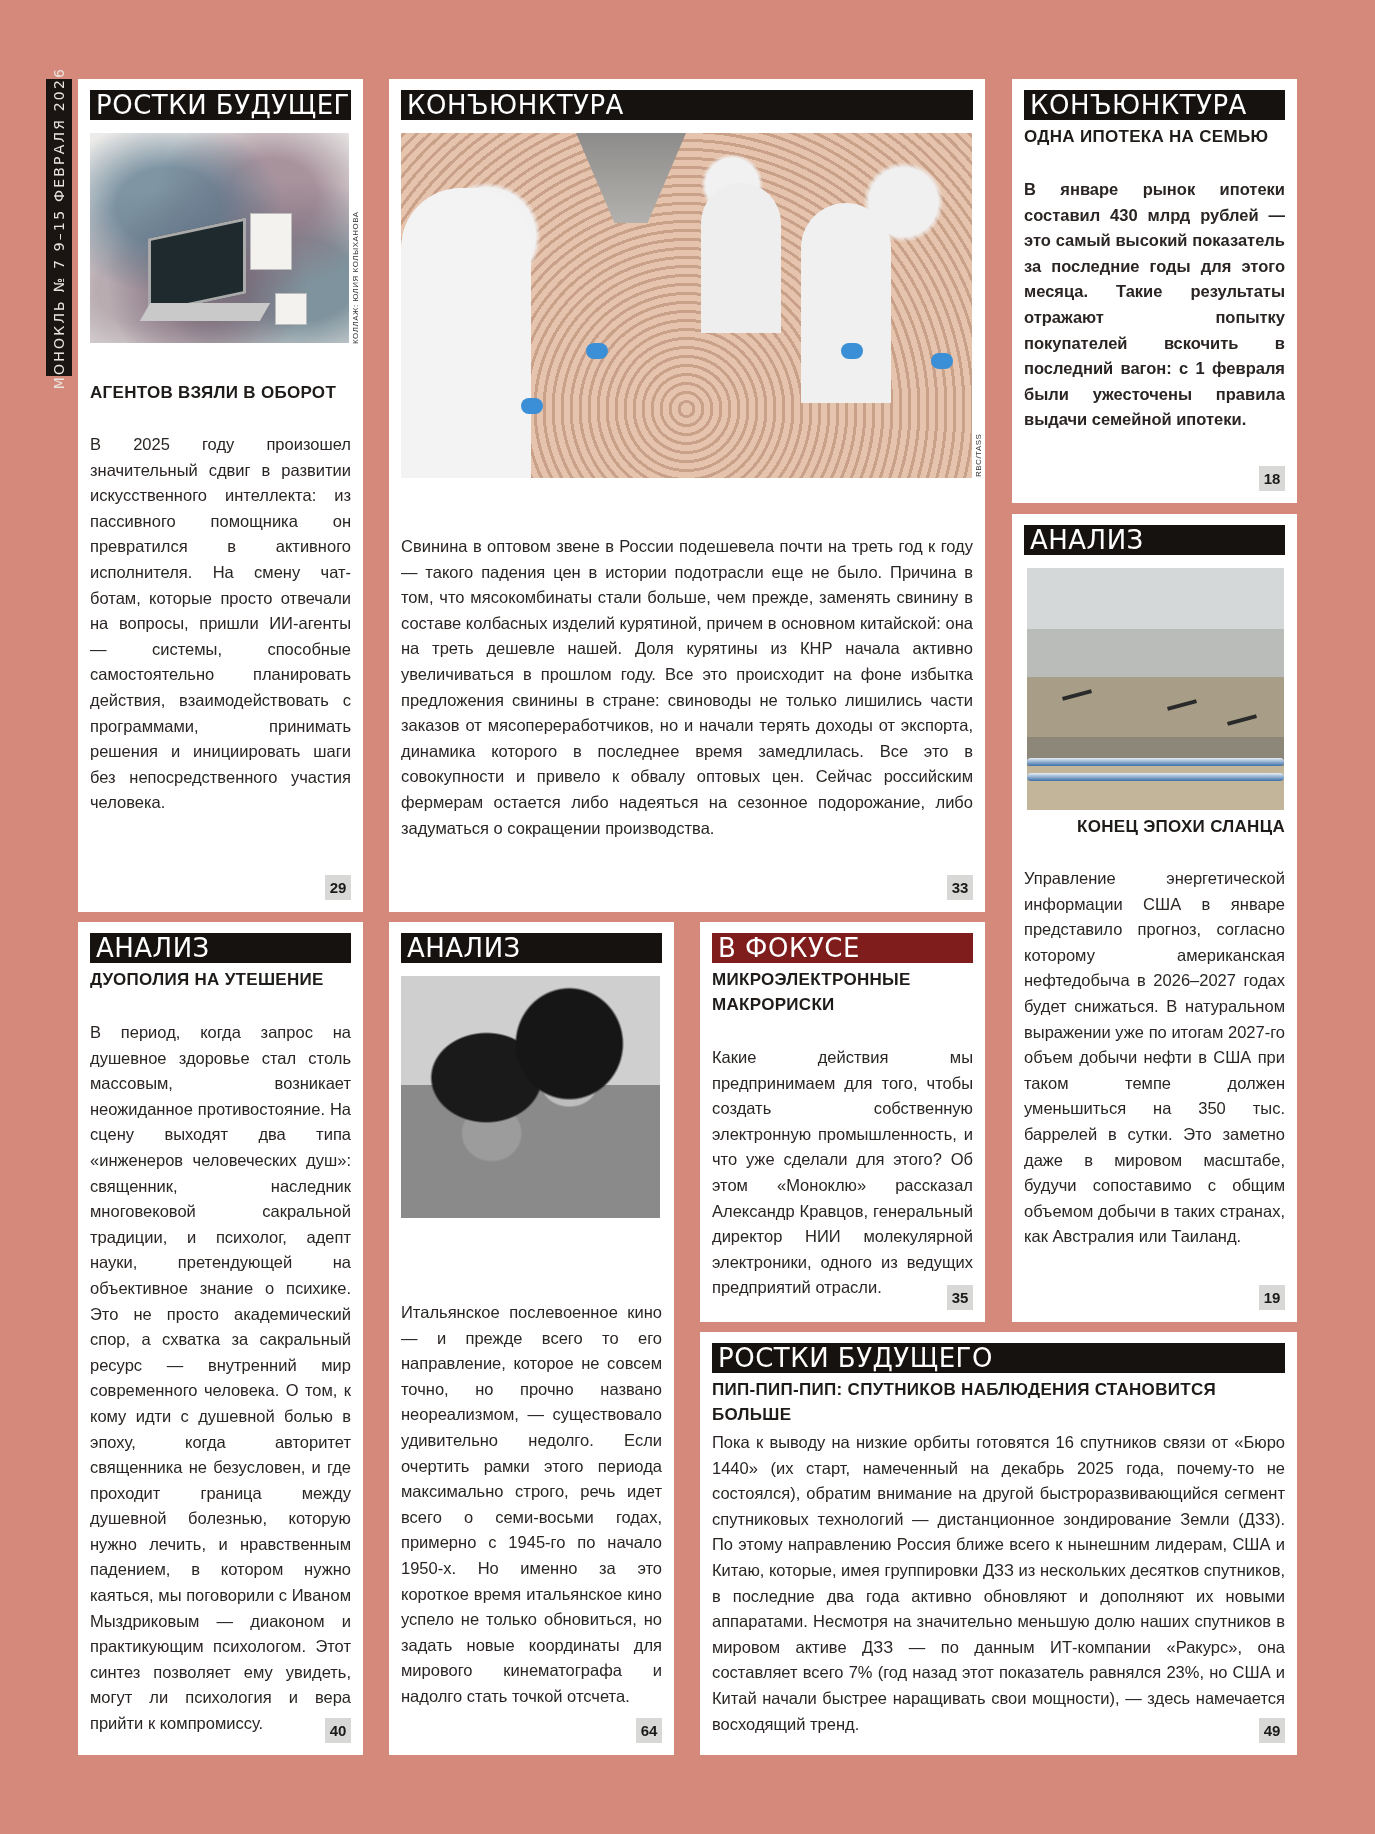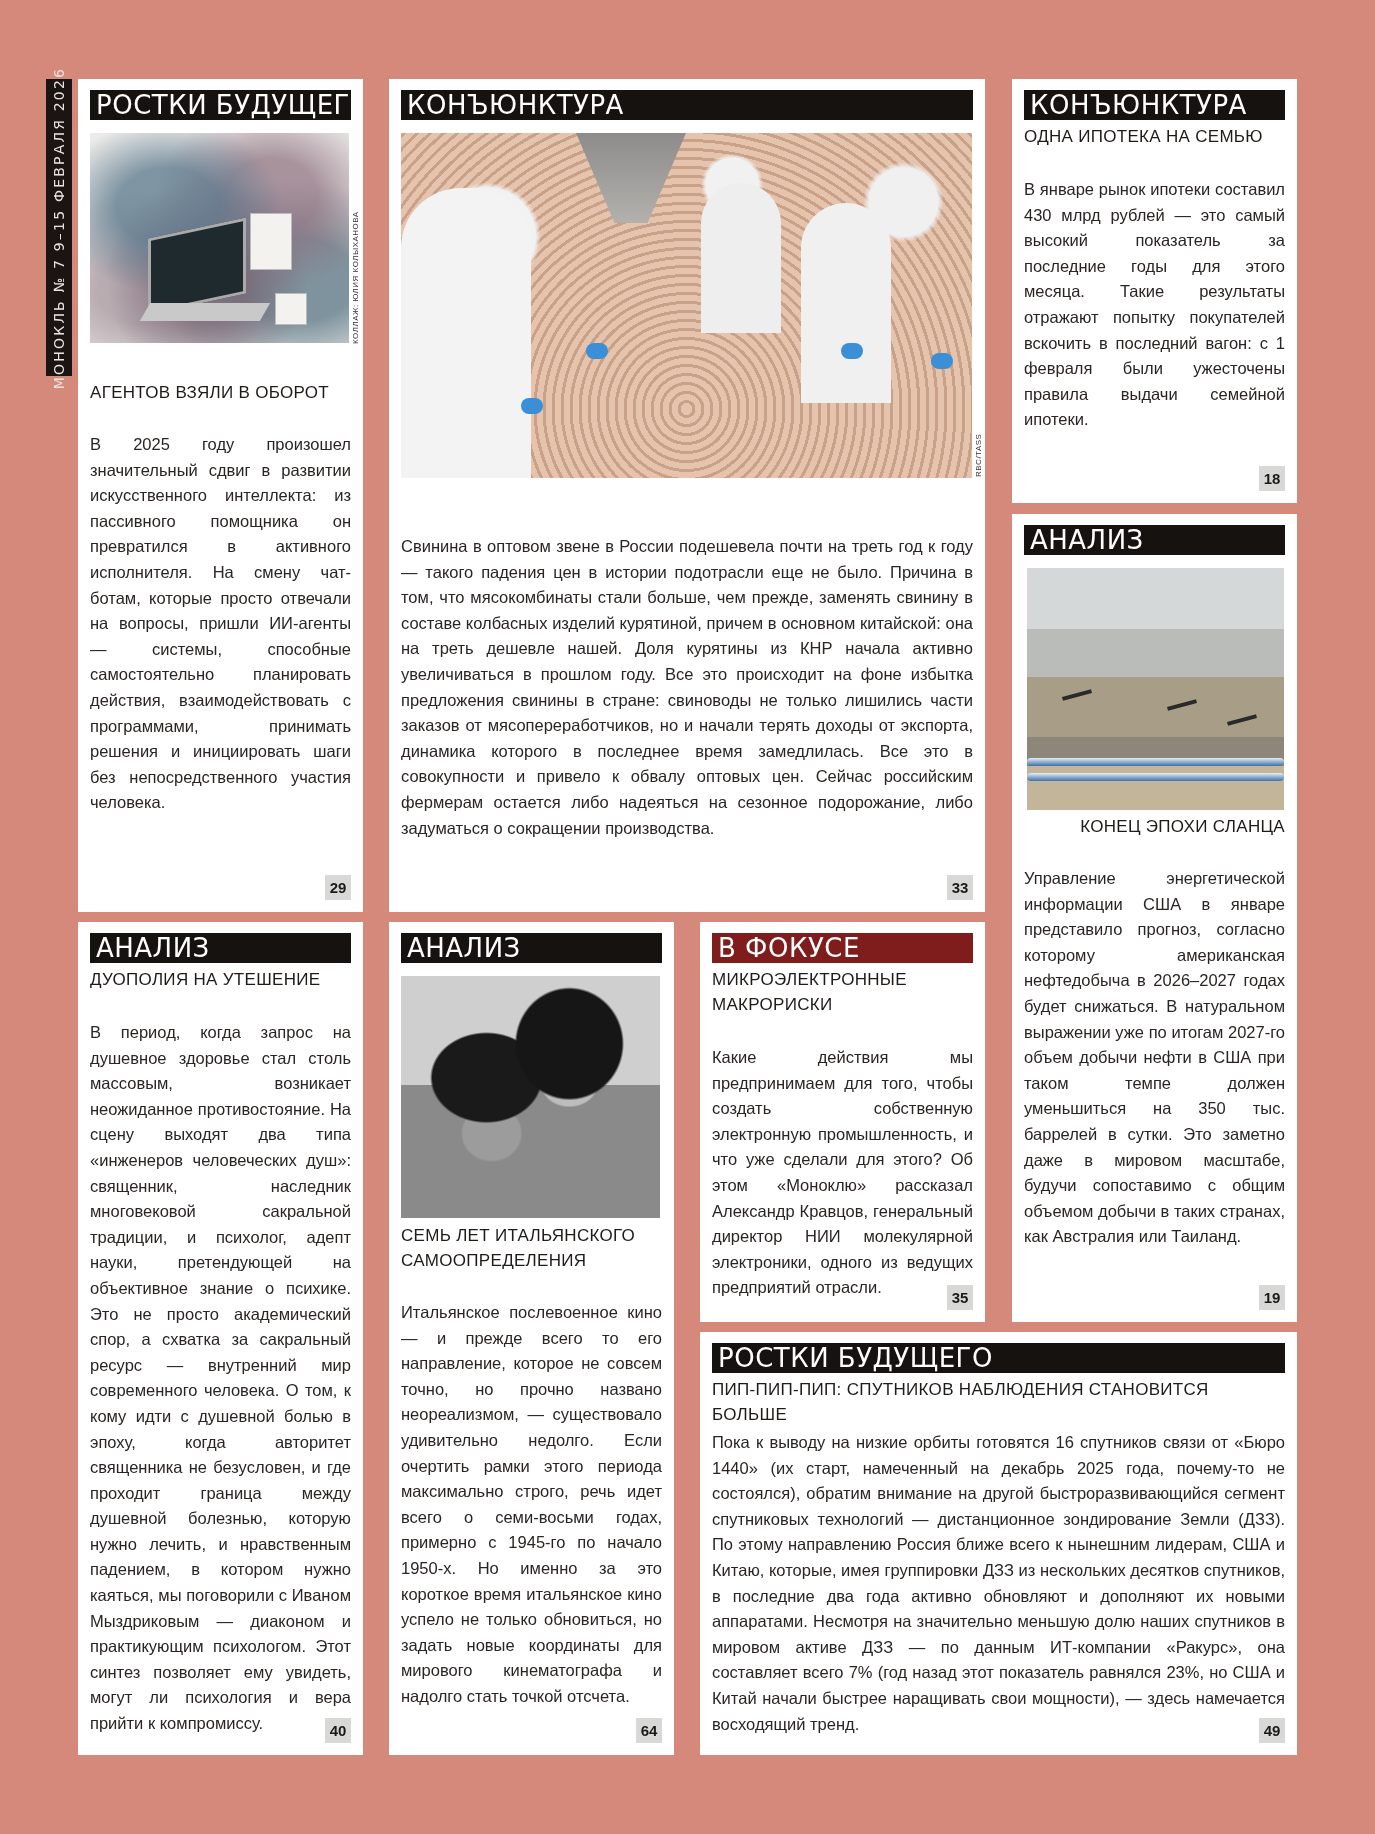--- a/index.html
+++ b/index.html
@@ -22,21 +22,21 @@
   .rubric {
     position:absolute; left:12px; right:12px; height:30px;
     background:#161210; color:#fff;
     font-size:26px; line-height:30px; padding-left:6px;
     font-family:"DejaVu Sans", sans-serif; letter-spacing:0.5px;
     overflow:hidden; white-space:nowrap;
   }
   .rubric.red { background:#7f1d1d; }
   .headline {
     position:absolute; left:12px; right:12px;
-    font-weight:normal; font-size:17px; line-height:25px; letter-spacing:0.3px;
+    font-weight:bold; font-size:17px; line-height:25px; letter-spacing:0.3px;
     text-transform:uppercase;
   }
   .body-text {
     position:absolute; left:12px; right:12px;
     font-size:16.5px; line-height:25.6px; text-align:justify;
     color:#2a2523;
   }
   .page-num {
     position:absolute; right:12px; bottom:12px;
     background:#d8d8d6; color:#1a1a1a;
@@ -128,21 +128,21 @@
     <div class="glove" style="left:530px;top:220px;"></div>
   </div>
   <div class="credit" style="left:585px;top:398px;">RBC/TASS</div>
   <div class="body-text" style="top:455px;">Свинина в оптовом звене в России подешевела почти на треть год к году — такого падения цен в истории подотрасли еще не было. Причина в том, что мясокомбинаты стали больше, чем прежде, заменять свинину в составе колбасных изделий курятиной, причем в основном китайской: она на треть дешевле нашей. Доля курятины из КНР начала активно увеличиваться в прошлом году. Все это происходит на фоне избытка предложения свинины в стране: свиноводы не только лишились части заказов от мясопереработчиков, но и начали терять доходы от экспорта, динамика которого в последнее время замедлилась. Все это в совокупности и привело к обвалу оптовых цен. Сейчас российским фермерам остается либо надеяться на сезонное подорожание, либо задуматься о сокращении производства.</div>
   <div class="page-num">33</div>
 </div>
 
 <div class="card" style="left:1012px;top:79px;width:285px;height:424px;">
   <div class="rubric" style="top:11px;">КОНЪЮНКТУРА</div>
   <div class="headline" style="top:45px;">ОДНА ИПОТЕКА НА СЕМЬЮ</div>
-  <div class="body-text" style="top:98px;">В январе рынок ипотеки составил 430 млрд рублей — это самый высокий показатель за последние годы для этого месяца. Такие результаты отражают попытку покупателей вскочить в последний вагон: с 1 февраля были ужесточены правила выдачи семейной ипотеки.</div>
+  <div class="body-text" style="top:98px;font-weight:bold;">В январе рынок ипотеки составил 430 млрд рублей — это самый высокий показатель за последние годы для этого месяца. Такие результаты отражают попытку покупателей вскочить в последний вагон: с 1 февраля были ужесточены правила выдачи семейной ипотеки.</div>
   <div class="page-num">18</div>
 </div>
 
 <div class="card" style="left:1012px;top:514px;width:285px;height:808px;">
   <div class="rubric" style="top:11px;">АНАЛИЗ</div>
   <div class="photo ph-oil" style="left:15px;top:54px;width:257px;height:242px;">
     <div class="pump" style="left:35px;top:125px;transform:rotate(-15deg);"></div>
     <div class="pump" style="left:140px;top:135px;transform:rotate(-15deg);"></div>
     <div class="pump" style="left:200px;top:150px;transform:rotate(-15deg);"></div>
     <div class="pipe" style="top:190px;width:257px;"></div>
@@ -156,21 +156,20 @@
 <div class="card" style="left:78px;top:922px;width:285px;height:833px;">
   <div class="rubric" style="top:11px;">АНАЛИЗ</div>
   <div class="headline" style="top:45px;">ДУОПОЛИЯ НА УТЕШЕНИЕ</div>
   <div class="body-text" style="top:98px;">В период, когда запрос на душевное здоровье стал столь массовым, возникает неожиданное противостояние. На сцену выходят два типа «инженеров человеческих душ»: священник, наследник многовековой сакральной традиции, и психолог, адепт науки, претендующей на объективное знание о психике. Это не просто академический спор, а схватка за сакральный ресурс — внутренний мир современного человека. О том, к кому идти с душевной болью в эпоху, когда авторитет священника не безусловен, и где проходит граница между душевной болезнью, которую нужно лечить, и нравственным падением, в котором нужно каяться, мы поговорили с Иваном Мыздриковым — диаконом и практикующим психологом. Этот синтез позволяет ему увидеть, могут ли психология и вера прийти к компромиссу.</div>
   <div class="page-num">40</div>
 </div>
 
 <div class="card" style="left:389px;top:922px;width:285px;height:833px;">
   <div class="rubric" style="top:11px;">АНАЛИЗ</div>
   <div class="photo ph-film" style="left:12px;top:54px;width:259px;height:242px;"></div>
-  <div class="headline" style="top:301px;">СЕМЬ ЛЕТ ИТАЛЬЯНСКОГО САМООПРЕДЕЛЕНИЯ</div>
   <div class="body-text" style="top:378px;">Итальянское послевоенное кино — и прежде всего то его направление, которое не совсем точно, но прочно названо неореализмом, — существовало удивительно недолго. Если очертить рамки этого периода максимально строго, речь идет всего о семи-восьми годах, примерно с 1945-го по начало 1950-х. Но именно за это короткое время итальянское кино успело не только обновиться, но задать новые координаты для мирового кинематографа и надолго стать точкой отсчета.</div>
   <div class="page-num">64</div>
 </div>
 
 <div class="card" style="left:700px;top:922px;width:285px;height:400px;">
   <div class="rubric red" style="top:11px;">В ФОКУСЕ</div>
   <div class="headline" style="top:45px;">МИКРОЭЛЕКТРОННЫЕ МАКРОРИСКИ</div>
   <div class="body-text" style="top:123px;">Какие действия мы предпринимаем для того, чтобы создать собственную электронную промышленность, и что уже сделали для этого? Об этом «Моноклю» рассказал Александр Кравцов, генеральный директор НИИ молекулярной электроники, одного из ведущих предприятий отрасли.</div>
   <div class="page-num">35</div>
 </div>

